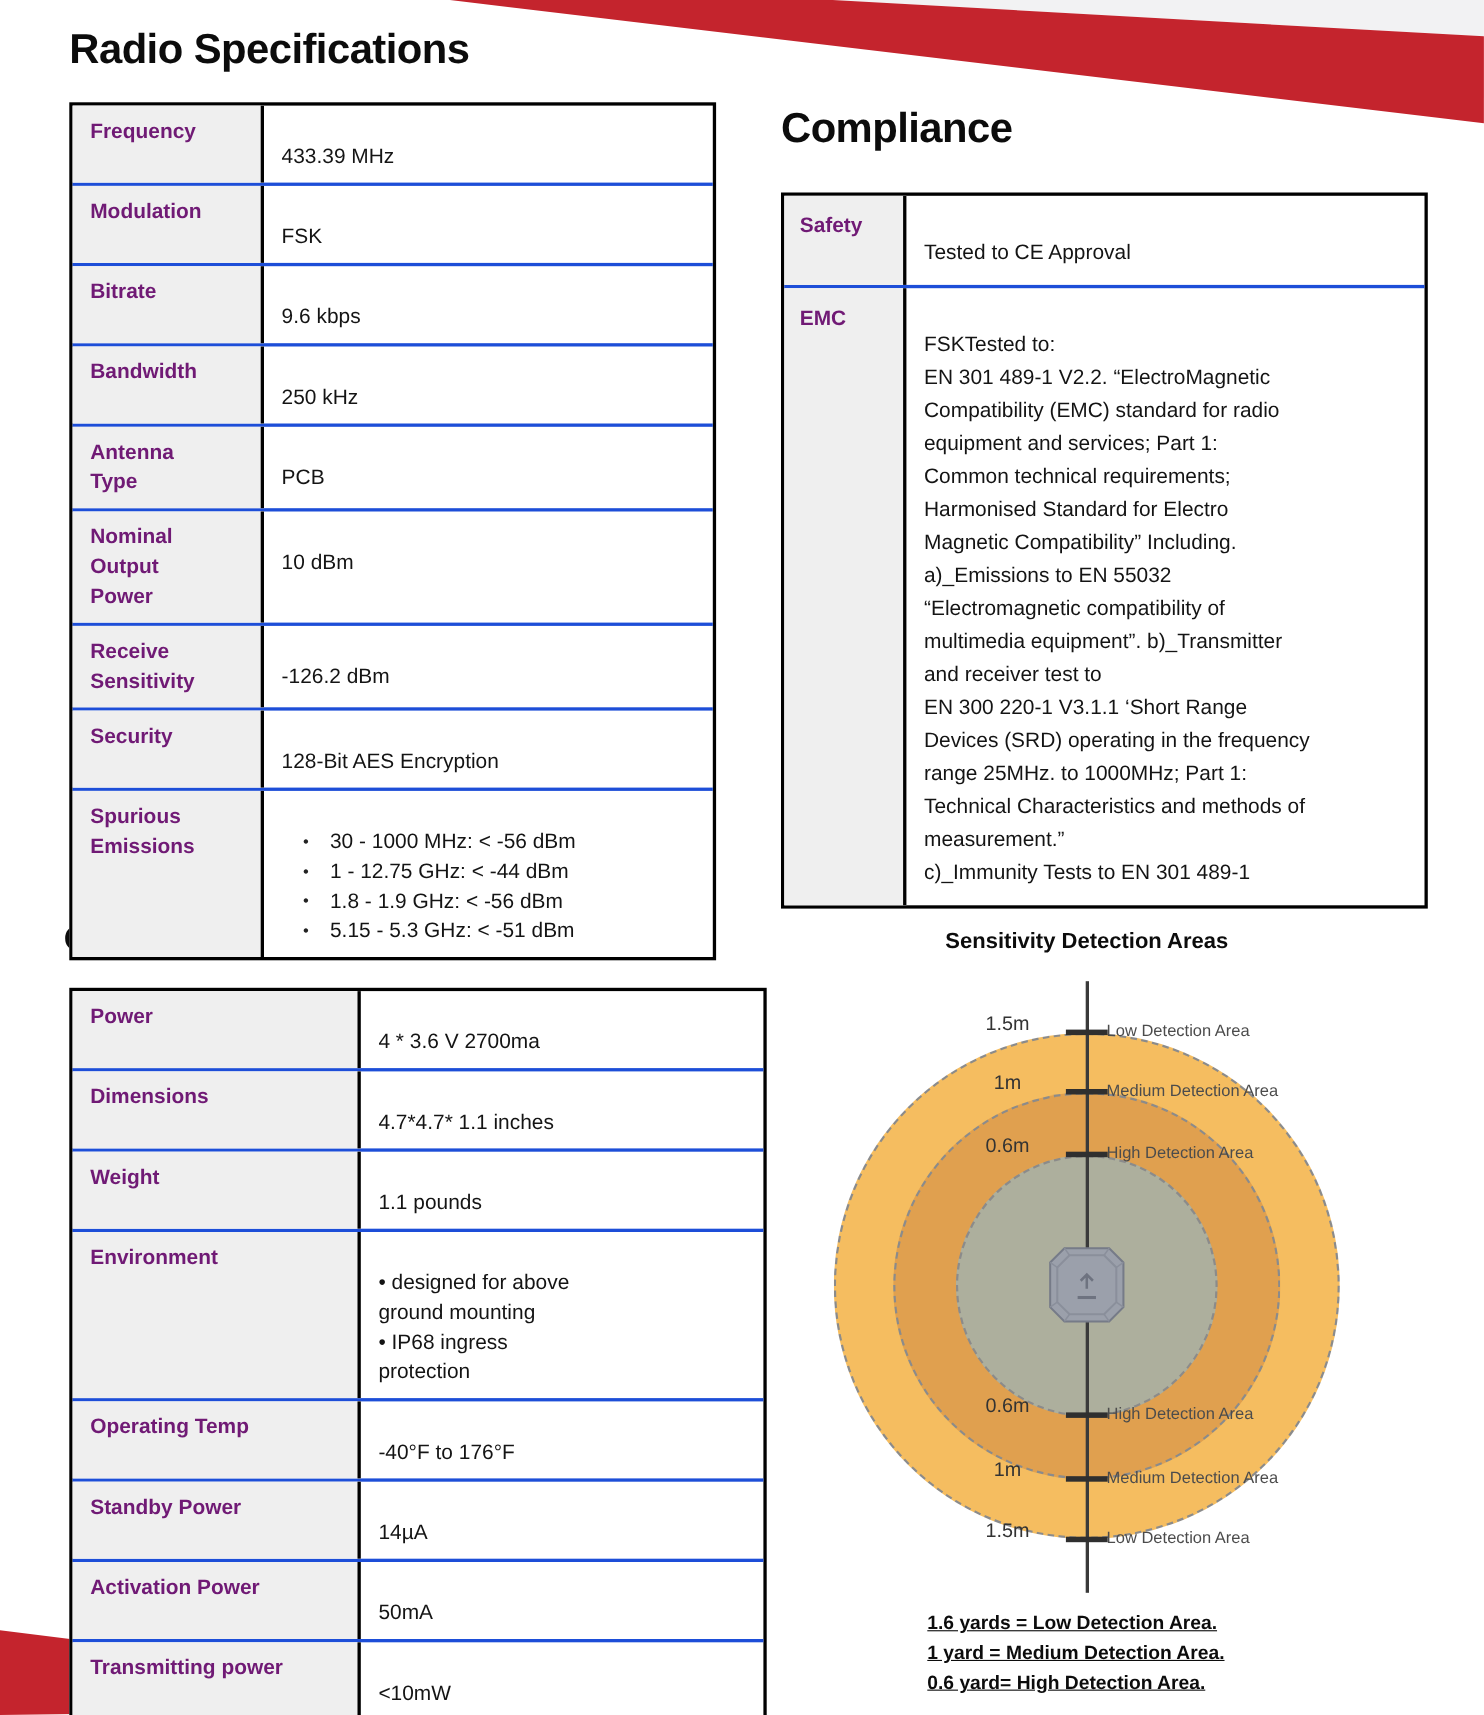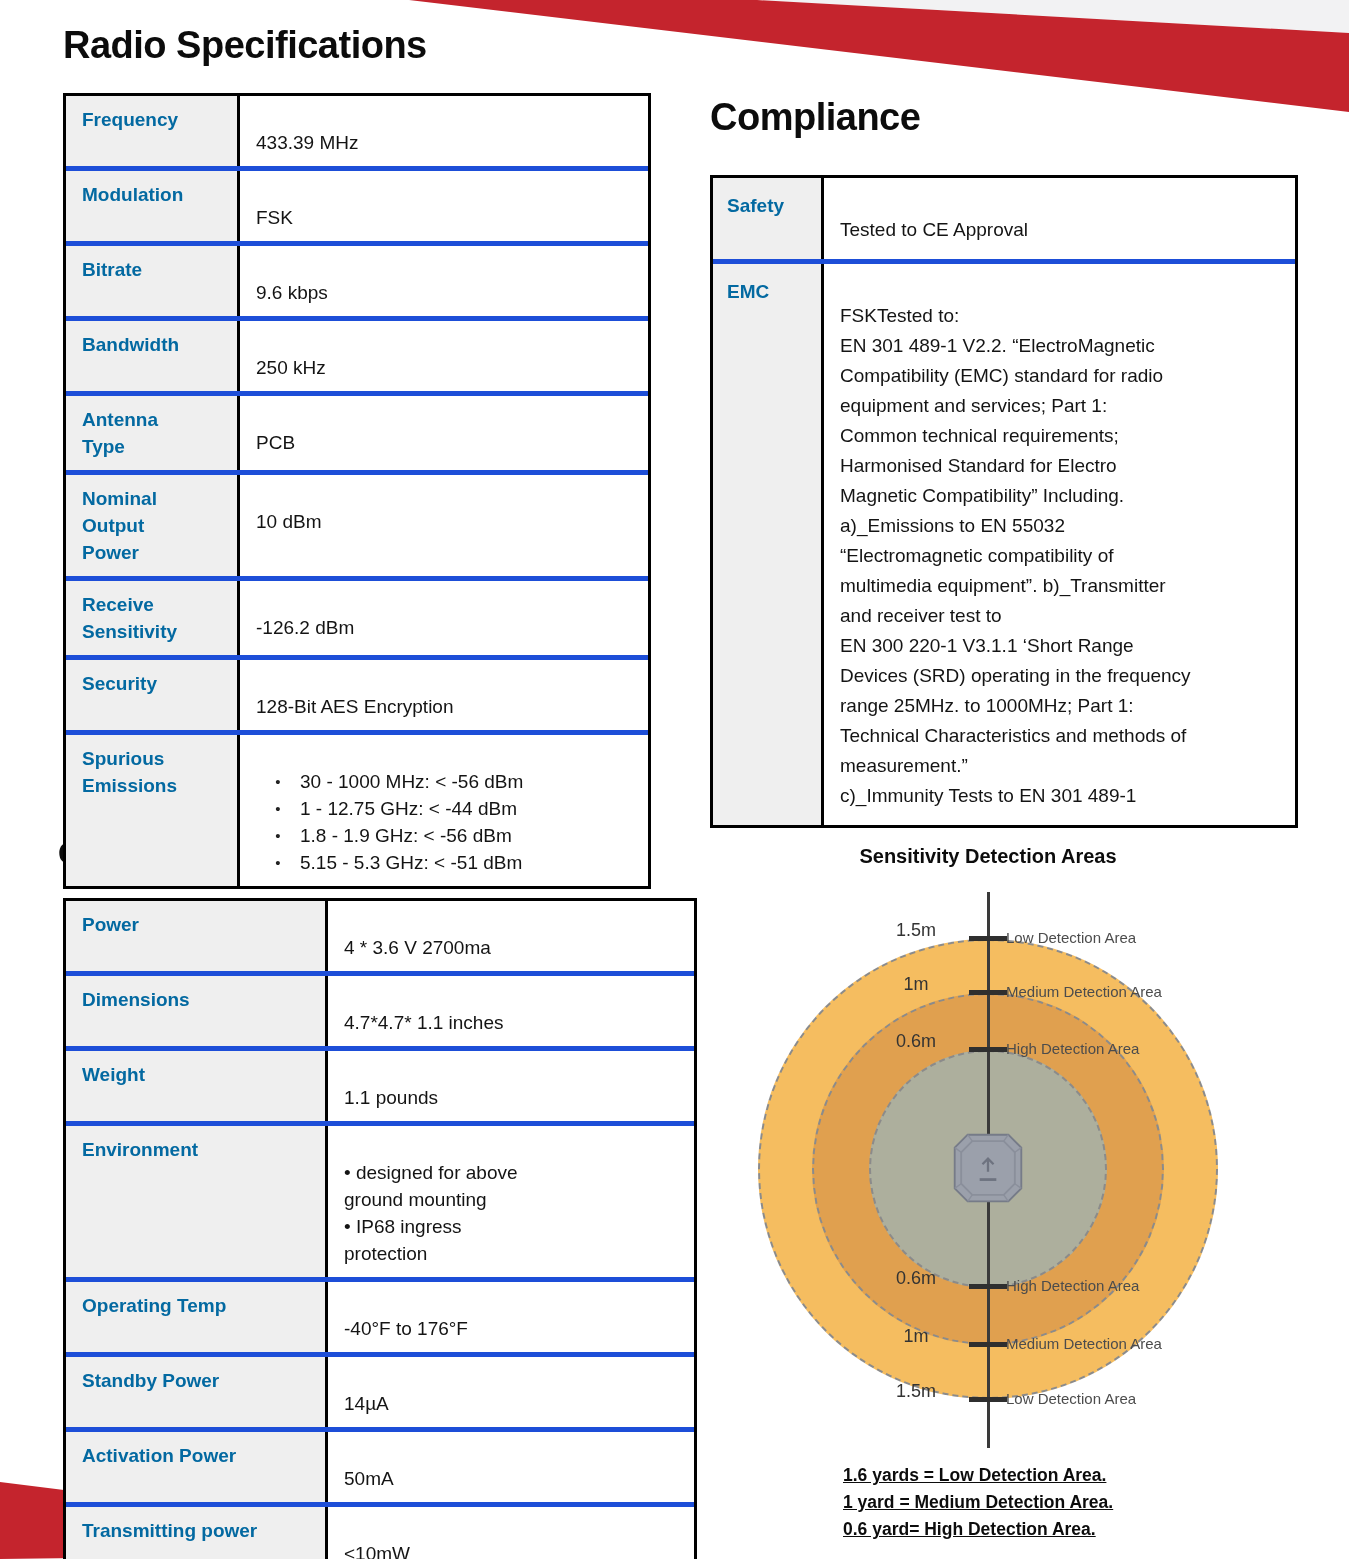--- a/index.html
+++ b/index.html
@@ -8,25 +8,25 @@
     font-family:"Liberation Sans",sans-serif;color:#111;overflow:hidden;
   }
   .page *{box-sizing:border-box;}
   .deco{position:absolute;left:0;top:0;z-index:0;}
   .content{position:absolute;left:0;top:0;width:100%;height:100%;z-index:1;}
 
   .h1{position:absolute;font-size:38px;font-weight:700;letter-spacing:-0.5px;color:#0c0c0c;}
   .h2{position:absolute;font-size:31px;font-weight:700;letter-spacing:-0.5px;color:#0c0c0c;}
 
   .spec-table{position:absolute;background:#ffffff;border:3px solid #000;}
-  .tr{display:flex;border-top:5px solid #1d4ed8;min-height:61px;}
+  .tr{display:flex;border-top:3px solid #1d4ed8;min-height:61px;}
   .tr:first-child{border-top:none;}
   .th{
     background:#efefef;border-right:3px solid #000;flex:0 0 auto;
-    padding:10px 40px 10px 16px;font-weight:700;font-size:19px;line-height:27px;color:#0369a1;
+    padding:10px 40px 10px 16px;font-weight:700;font-size:19px;line-height:27px;color:#701a75;
   }
   .td{flex:1 1 auto;padding:10px 16px;font-size:19px;line-height:27px;white-space:pre-line;color:#141414;margin-top:23px;}
   #radio-table{left:63px;top:93px;width:588px;}
   #radio-table .th{width:174px;}
   #compliance-table{left:710px;top:175px;width:588px;}
   #compliance-table .th{width:111px;padding:14px 8px 10px 14px;}
   #compliance-table .td{padding:14px 16px;line-height:30px;}
   #power-table{left:63px;top:898px;width:634px;}
   #power-table .th{width:262px;padding-right:16px;}
 

